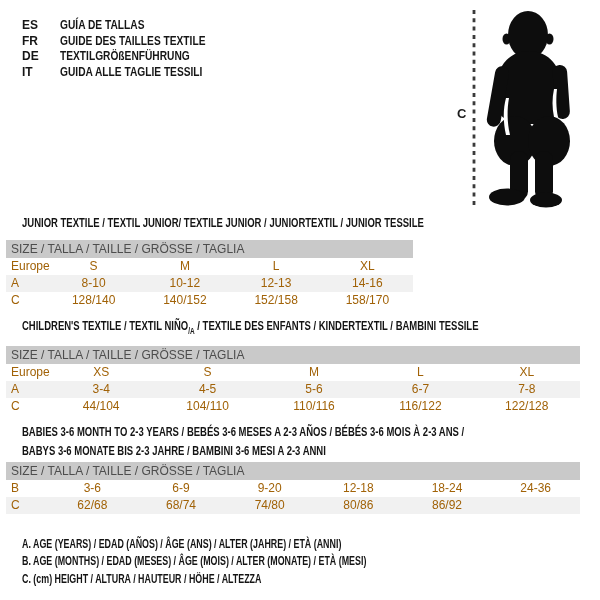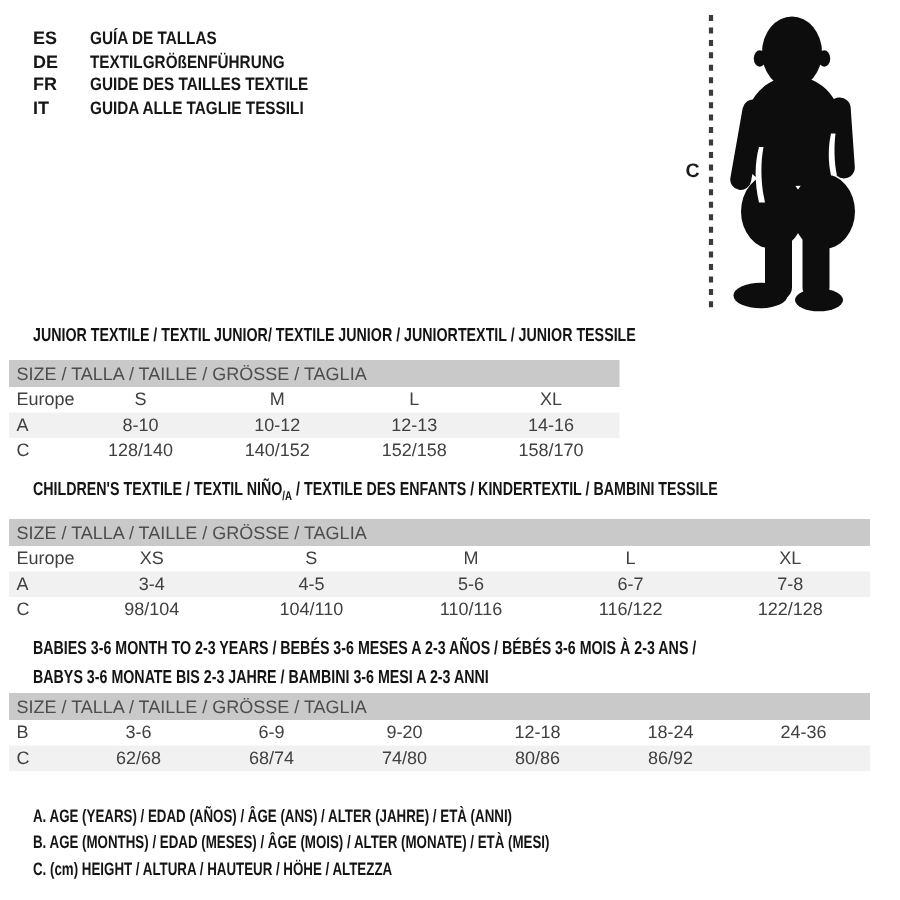--- a/index.html
+++ b/index.html
@@ -32,21 +32,21 @@
   .title-line{white-space:nowrap;height:18.5px;line-height:13px;}
   .ttl-sub{font-size:8.5px;line-height:0;}
 
   
   .size-table{position:absolute;left:6px;}
   .size-bar{
     height:18px;line-height:18px;background:var(--bar-bg,#c9c9c9);
     color:#4d4d4d;font-size:12px;padding-left:5px;box-sizing:border-box;
     white-space:nowrap;overflow:hidden;
   }
-  .t-row{display:grid;height:17px;line-height:17px;font-size:12px;color:#404040;}
+  .t-row{display:grid;height:17px;line-height:17px;font-size:12px;color:#a16207;}
   .t-row.shaded{background:var(--shade,#f1f1f1);}
   .t-label{padding-left:5px;text-align:left;}
   .t-cell{text-align:center;}
 
   
   .notes{position:absolute;left:22px;top:536px;}
   .note-line{
     font-weight:700;font-size:12px;color:#141414;line-height:17.4px;white-space:nowrap;
     transform:scaleX(0.74);transform-origin:0 50%;
   }
@@ -55,26 +55,26 @@
 <body>
 
 <div class="page">
 
   <div class="lang-list" id="langList">
       <div class="lang-row">
         <span class="lang-code">ES</span>
         <span class="lang-label">GUÍA DE TALLAS</span>
       </div>
       <div class="lang-row">
+        <span class="lang-code">FR</span>
+        <span class="lang-label">GUIDE DES TAILLES TEXTILE</span>
+      </div>
+      <div class="lang-row">
         <span class="lang-code">DE</span>
         <span class="lang-label">TEXTILGRÖßENFÜHRUNG</span>
-      </div>
-      <div class="lang-row">
-        <span class="lang-code">FR</span>
-        <span class="lang-label">GUIDE DES TAILLES TEXTILE</span>
       </div>
       <div class="lang-row">
         <span class="lang-code">IT</span>
         <span class="lang-label">GUIDA ALLE TAGLIE TESSILI</span>
       </div>
     </div>
 
   <svg class="dash-line" width="6" height="200" viewBox="0 0 6 200">
     <line x1="3" y1="1" x2="3" y2="199" stroke="#3a3a3a" stroke-width="2.8" stroke-dasharray="4 4.3"></line>
   </svg>
@@ -144,21 +144,21 @@
         <div class="t-row shaded" style="grid-template-columns: 42px repeat(5, 1fr);">
           <div class="t-label">A</div>
           <div class="t-cell">3-4</div>
           <div class="t-cell">4-5</div>
           <div class="t-cell">5-6</div>
           <div class="t-cell">6-7</div>
           <div class="t-cell">7-8</div>
         </div>
         <div class="t-row" style="grid-template-columns: 42px repeat(5, 1fr);">
           <div class="t-label">C</div>
-          <div class="t-cell">98/104</div>
+          <div class="t-cell">44/104</div>
           <div class="t-cell">104/110</div>
           <div class="t-cell">110/116</div>
           <div class="t-cell">116/122</div>
           <div class="t-cell">122/128</div>
         </div>
       </div>
       <div class="sec-title" style="top: 426px;">
         <div class="title-line"><span>BABIES 3-6 MONTH TO 2-3 YEARS / BEBÉS 3-6 MESES A 2-3 AÑOS / BÉBÉS 3-6 MOIS À 2-3 ANS /</span></div>
         <div class="title-line"><span>BABYS 3-6 MONATE BIS 2-3 JAHRE / BAMBINI 3-6 MESI A 2-3 ANNI</span></div>
       </div>

